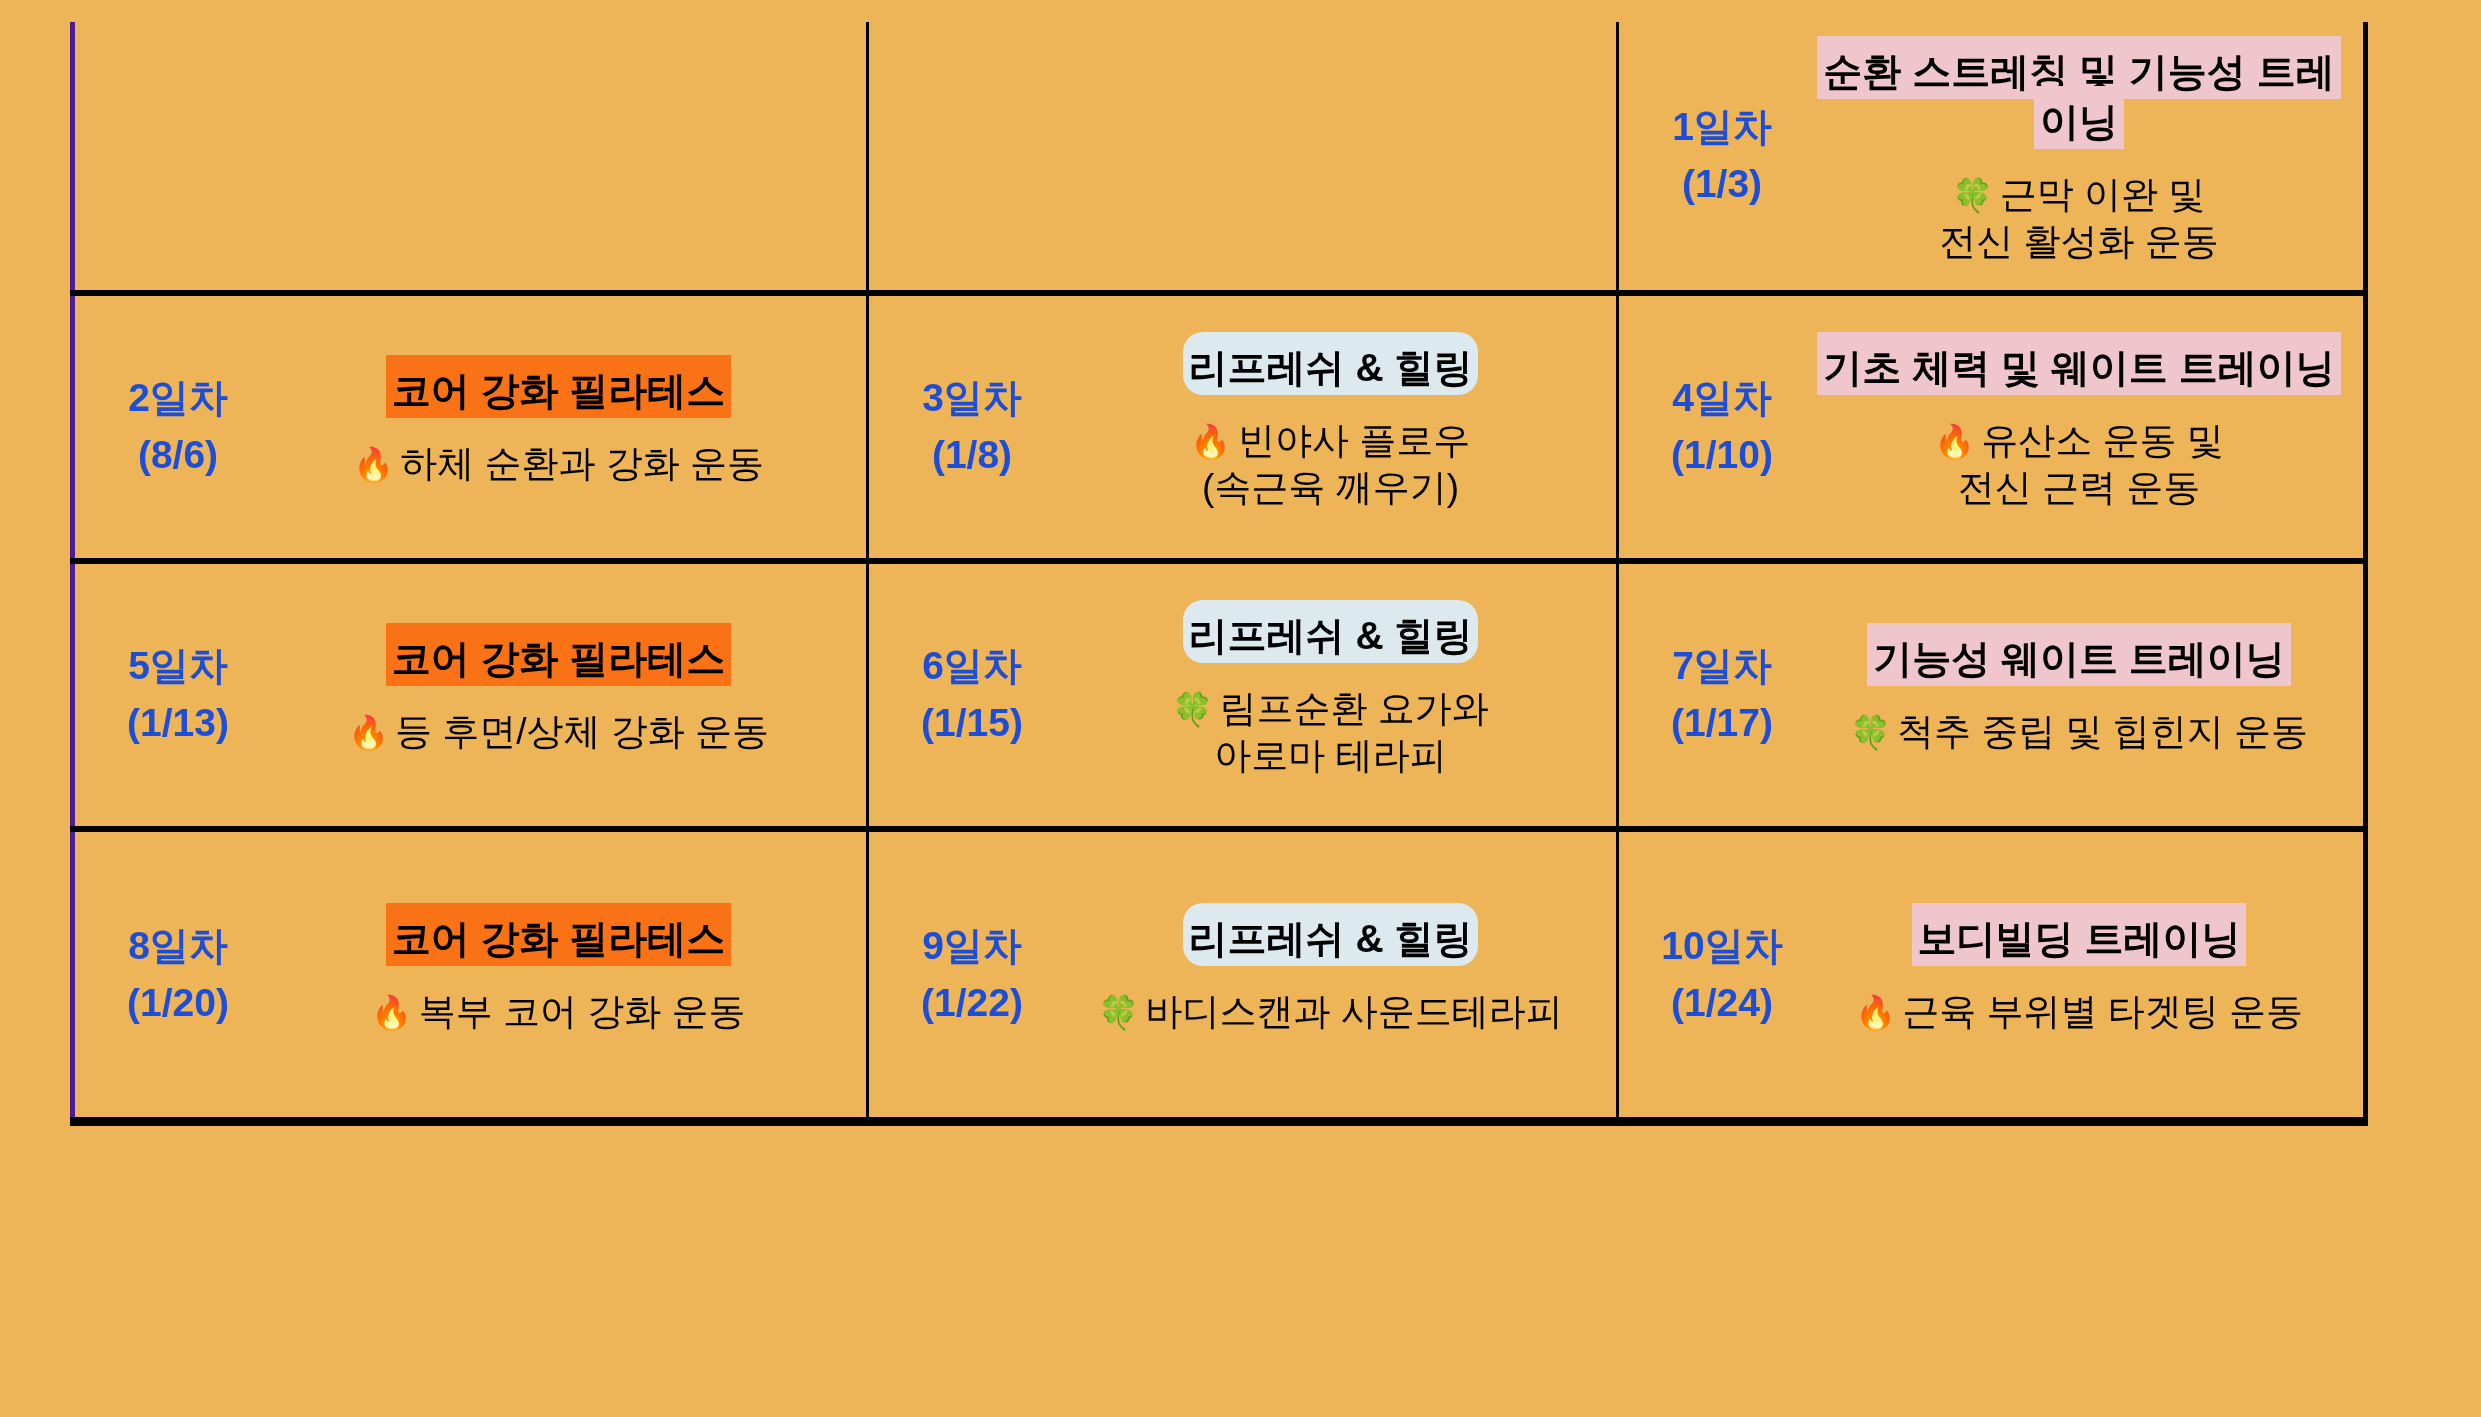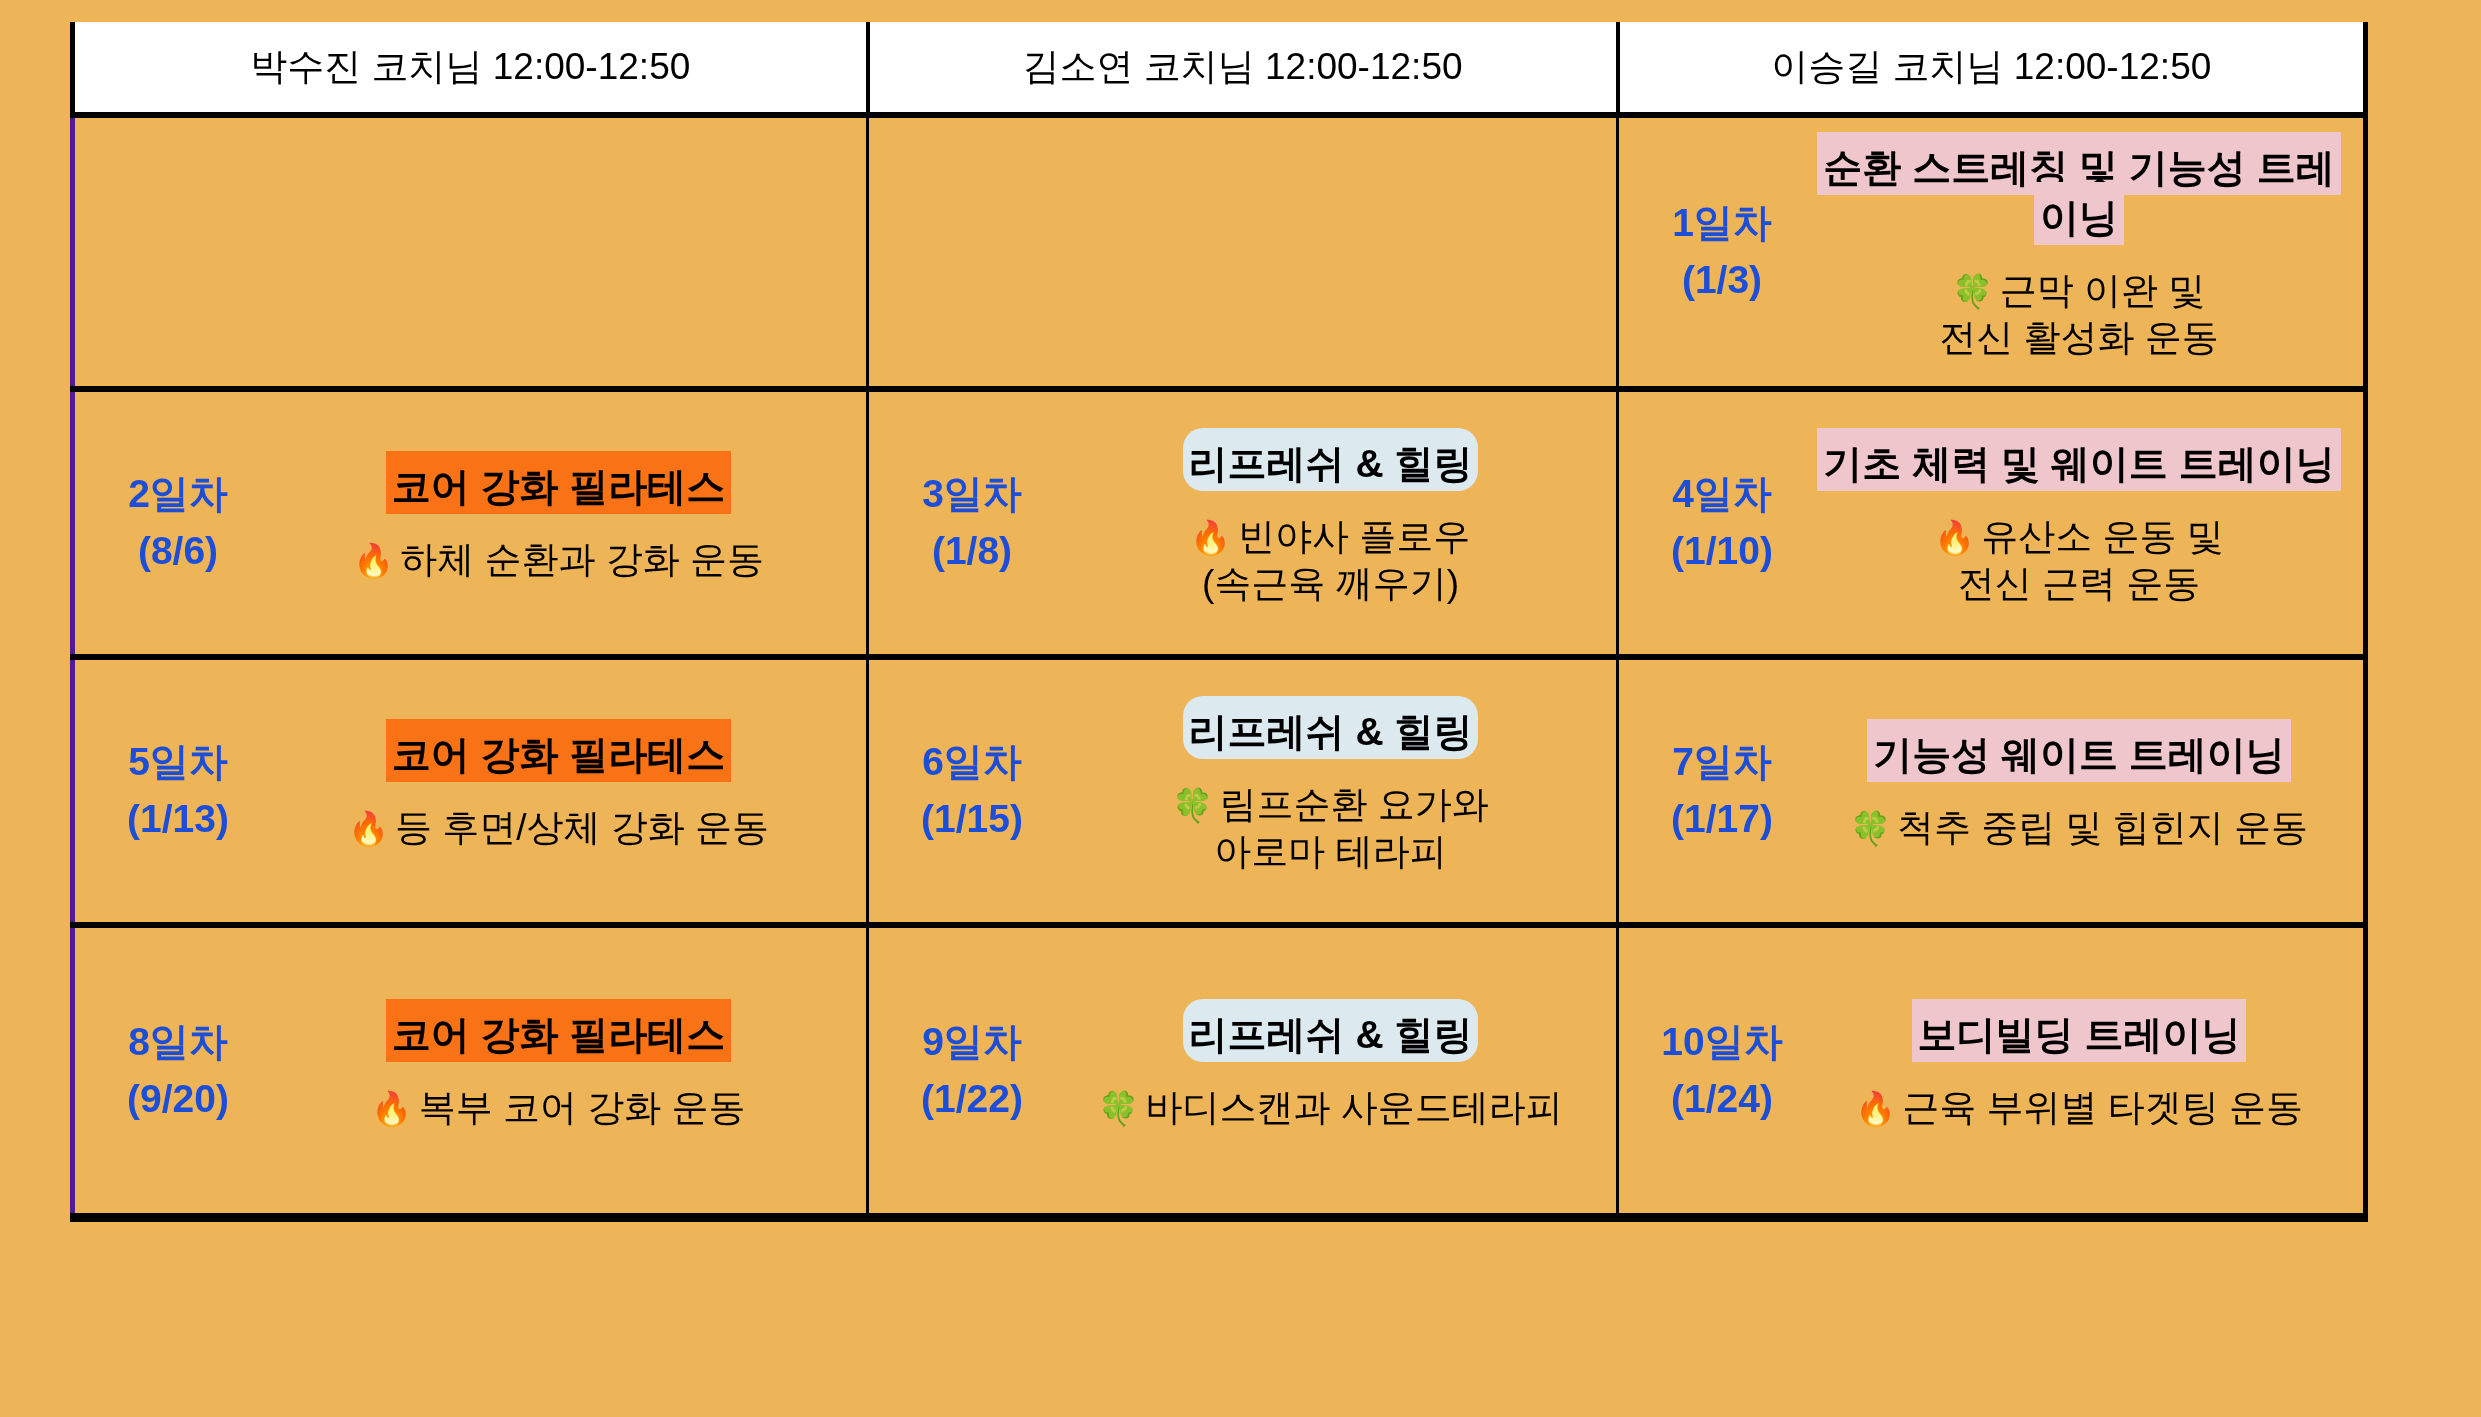--- a/index.html
+++ b/index.html
@@ -134,25 +134,20 @@
 <body>
 
 <div class="schedule-wrap">
   <table class="schedule">
     <colgroup>
       <col class="col-mon">
       <col class="col-wed">
       <col class="col-fri">
     </colgroup>
     <thead>
-      <tr class="coach-row">
-        <th>박수진 코치님  12:00-12:50</th>
-        <th>김소연 코치님  12:00-12:50</th>
-        <th>이승길 코치님  12:00-12:50</th>
-      </tr>
     </thead>
     <tbody id="schedule-body">
         <tr>
           <td>
             <div class="cell-inner empty"></div>
           </td>
           <td>
             <div class="cell-inner empty"></div>
           </td>
           <td>
@@ -260,21 +255,21 @@
                 </div>
               </div>
             </div>
           </td>
         </tr>
         <tr>
           <td>
             <div class="cell-inner">
               <div class="daynum">
                 <span class="dn-line">8일차</span>
-                <span class="dn-line">(9/20)</span>
+                <span class="dn-line">(1/20)</span>
               </div>
               <div class="detail">
                 <div><span class="title hl-yellow">코어 강화 필라테스</span></div>
                 <div class="subtitle">
                   <span class="sub-line"><span class="emoji">🔥</span><span>복부 코어 강화 운동</span></span>
                 </div>
               </div>
             </div>
           </td>
           <td>

